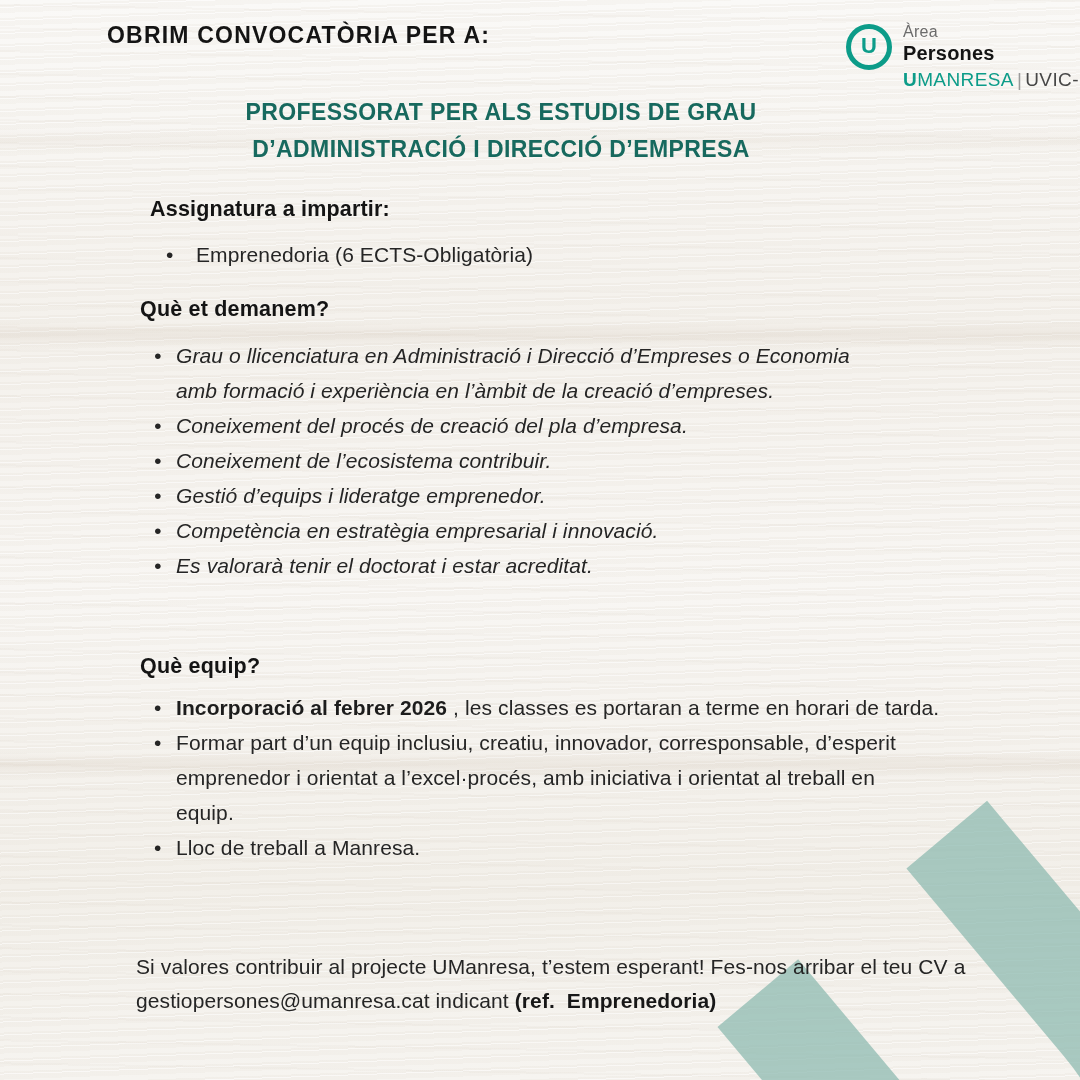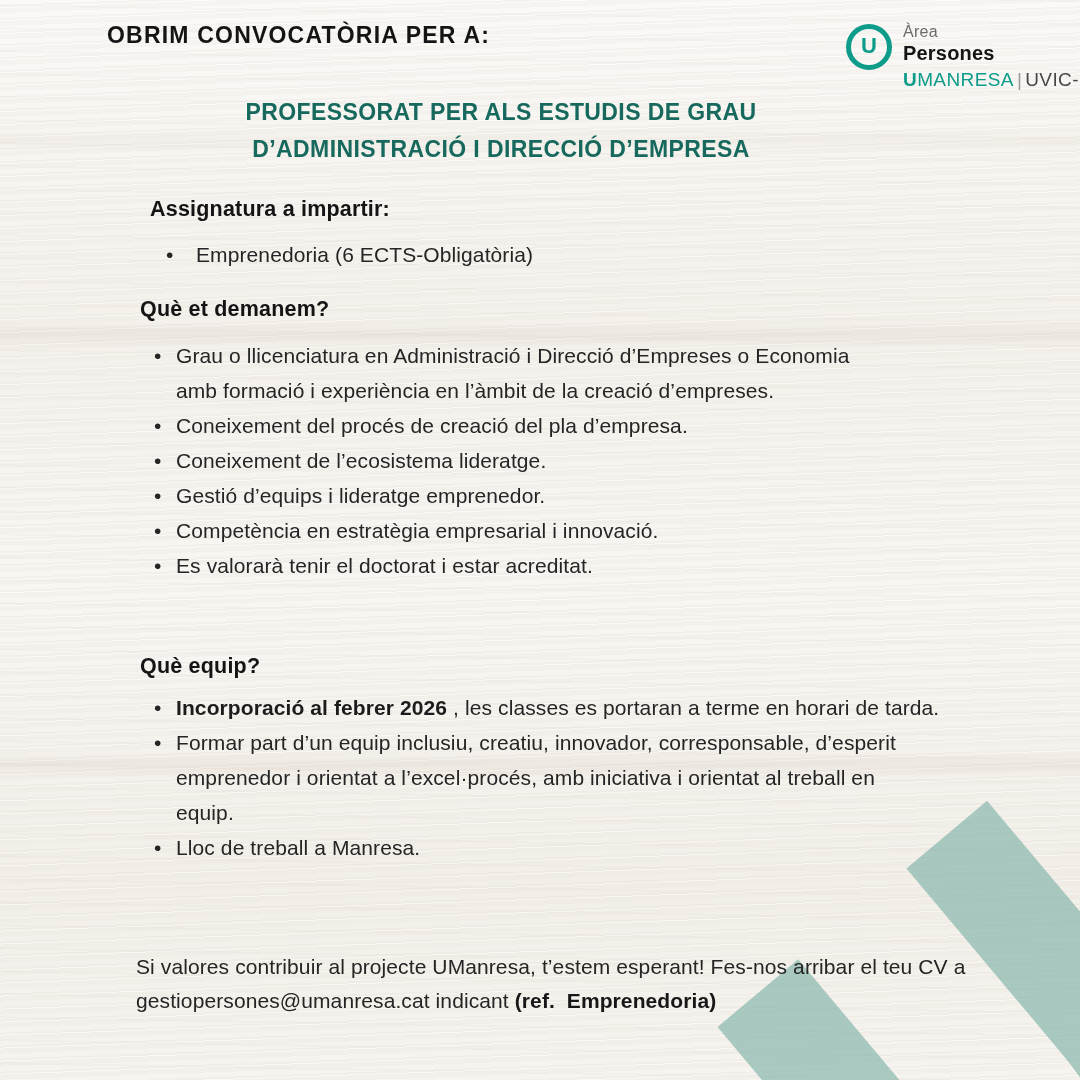--- a/index.html
+++ b/index.html
@@ -52,21 +52,21 @@
   .h-assignatura{left:150px;top:197px;}
   .h-demanem{left:140px;top:297px;}
   .h-oferim{left:140px;top:654px;}
 
   ul{list-style:none;margin:0;padding:0;position:absolute;}
   li{position:relative;padding-left:26px;font-size:21px;line-height:35px;color:#252525;letter-spacing:.1px;}
   li::before{content:"\2022";position:absolute;left:4px;top:0;font-size:21px;color:#252525;}
   .list-assignatura{left:162px;top:237px;}
   .list-assignatura li{padding-left:34px;}
   .list-demanem{left:150px;top:338px;width:716px;}
-  .list-demanem li{max-width:690px;}
+  .list-demanem li{max-width:690px;font-style:italic;}
   .list-oferim{left:150px;top:690px;width:810px;}
   .list-oferim li.w1{max-width:790px;}
   .list-oferim li.w2{max-width:730px;}
   .semibold{font-weight:700;color:#1c1c1c;text-align:right;}
 
   
   .footer{position:absolute;left:136px;top:950px;width:880px;font-size:21px;
     line-height:34px;color:#252525;letter-spacing:.1px;}
   .footer .ref{font-weight:700;white-space:pre-wrap;color:#171717;}
 </style>
@@ -106,21 +106,21 @@
 
     <div class="sec-heading h-assignatura">Assignatura a impartir:</div>
     <ul class="list-assignatura">
       <li>Emprenedoria (6 ECTS-Obligatòria)</li>
     </ul>
 
     <div class="sec-heading h-demanem">Què et demanem?</div>
     <ul class="list-demanem">
       <li>Grau o llicenciatura en Administració i Direcció d’Empreses o Economia amb formació i experiència en l’àmbit de la creació d’empreses.</li>
       <li>Coneixement del procés de creació del pla d’empresa.</li>
-      <li>Coneixement de l’ecosistema lideratge.</li>
+      <li>Coneixement de l’ecosistema contribuir.</li>
       <li>Gestió d’equips i lideratge emprenedor.</li>
       <li>Competència en estratègia empresarial i innovació.</li>
       <li>Es valorarà tenir el doctorat i estar acreditat.</li>
     </ul>
 
     <div class="sec-heading h-oferim">Què equip?</div>
     <ul class="list-oferim">
       <li class="w1"><span class="semibold">Incorporació al febrer 2026</span><span> , les classes es portaran a terme en horari de tarda.</span></li>
       <li class="w2">Formar part d’un equip inclusiu, creatiu, innovador, corresponsable, d’esperit emprenedor i orientat a l’excel·procés, amb iniciativa i orientat al treball en equip.</li>
       <li>Lloc de treball a Manresa.</li>

